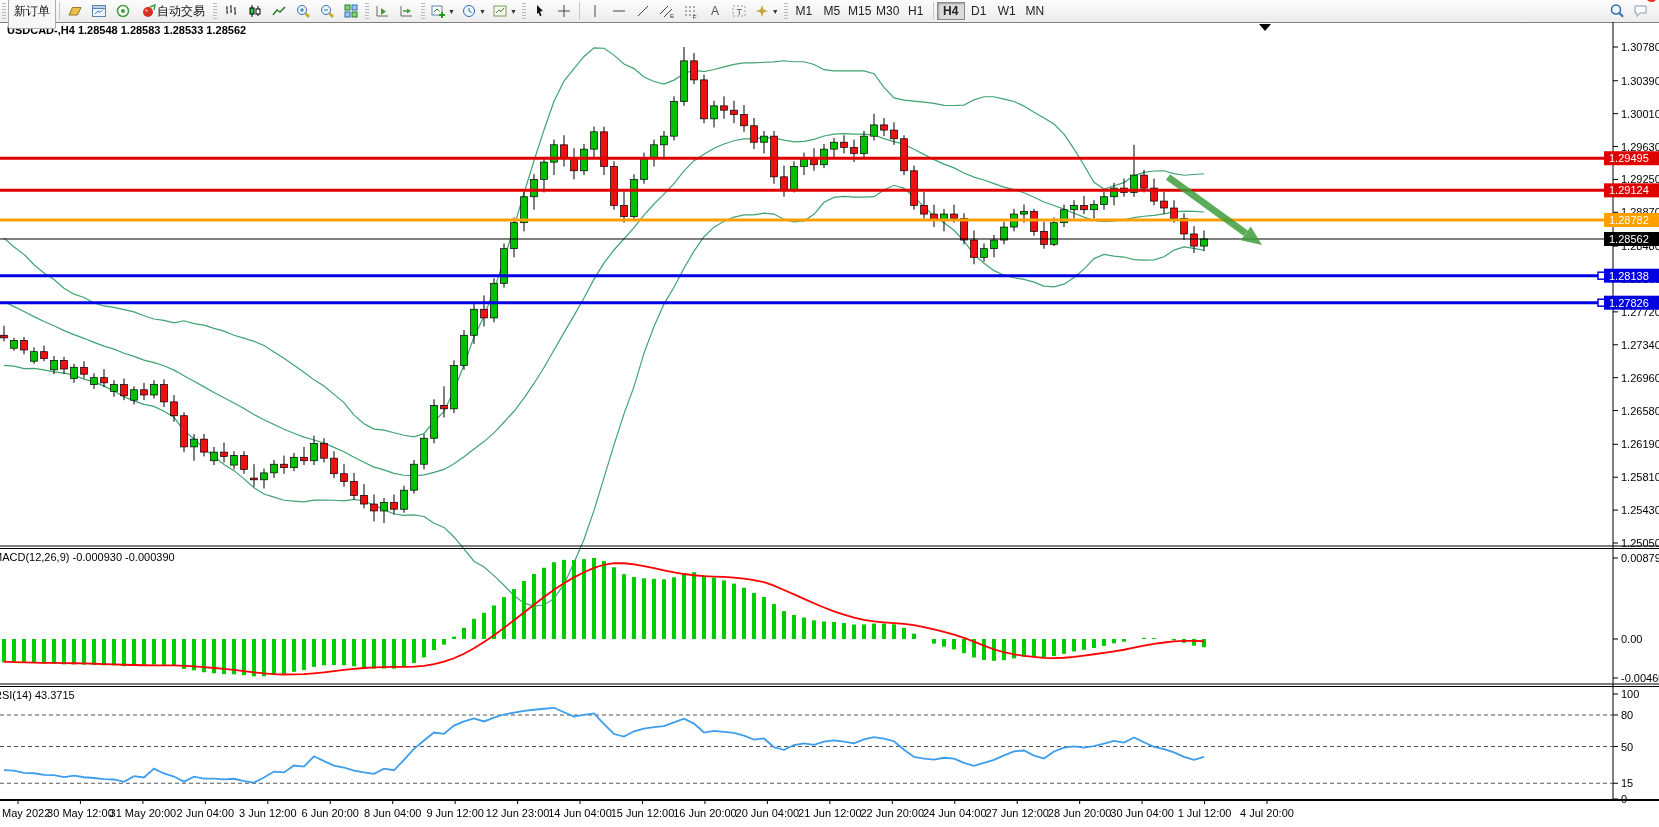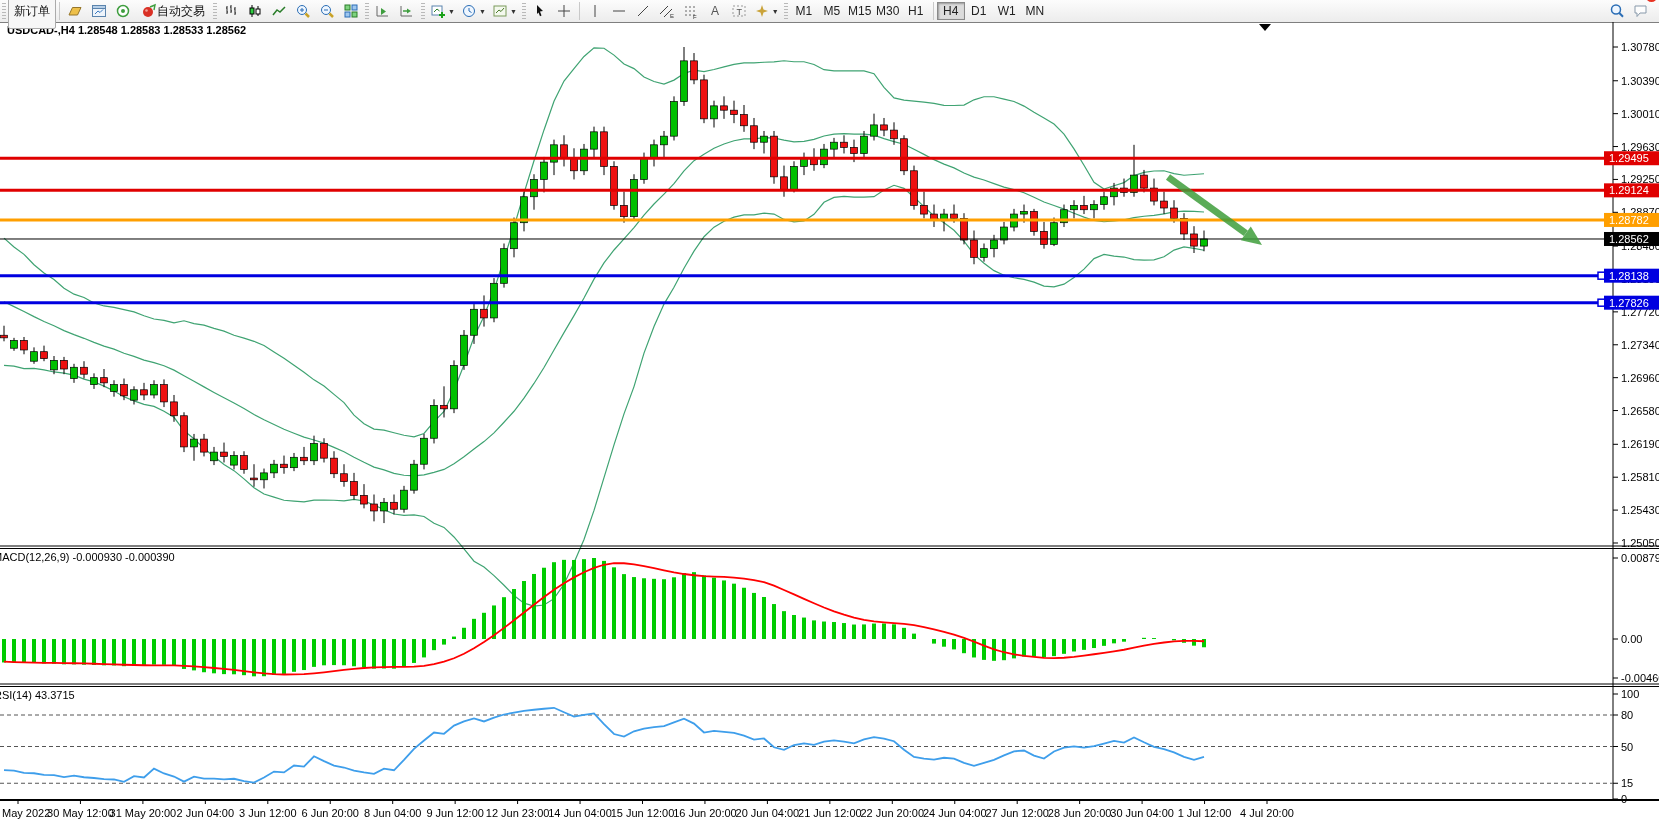--- a/index.html
+++ b/index.html
@@ -9,21 +9,21 @@
   .grip{width:4px;height:16px;margin:0 2px;
     background-image:repeating-linear-gradient(180deg,#b9b9b9 0 1px,transparent 1px 3px);}
   .sep{width:1px;height:18px;background:#c9c9c9;margin:0 3px;}
   .tbtn{height:36px;min-width:24px;border:1px solid transparent;background:transparent;
     display:flex;align-items:center;justify-content:center;padding:0 2px;cursor:default;}
   .tbtn.txt{padding:0 5px;font-size:12px;color:#111;}
   .tbtn.bordered{border:1px solid #ababab;background:#f7f7f7;border-radius:2px;}
   .caret{font-size:7px;color:#333;margin-left:2px;}
   .tf{height:18px;width:28px;font-size:12px;color:#222;border:1px solid transparent;
     background:transparent;display:flex;align-items:center;justify-content:center;}
-  .tf.active{background:#dcdcdc;border:1px solid #8a8a8a;box-shadow:inset 1px 1px 2px rgba(0,0,0,.3);}
+  .tf.active{background:#dcdcdc;border:1px solid #8a8a8a;box-shadow:inset 1px 1px 2px rgba(0,0,0,.3);font-weight:bold;}
   .tb-right{position:absolute;right:6px;top:0;height:22px;display:flex;align-items:center;}
   .badge{position:absolute;top:-3px;right:-5px;width:11px;height:11px;border-radius:50%;
     background:#e83323;color:#fff;font-size:8px;font-weight:bold;display:flex;
     align-items:center;justify-content:center;}
   .chat-wrap{position:relative;}
   svg text{font-family:"Liberation Sans",sans-serif;}
   #chart{position:absolute;top:0;left:0;}
 </style>
 </head>
 <body>

